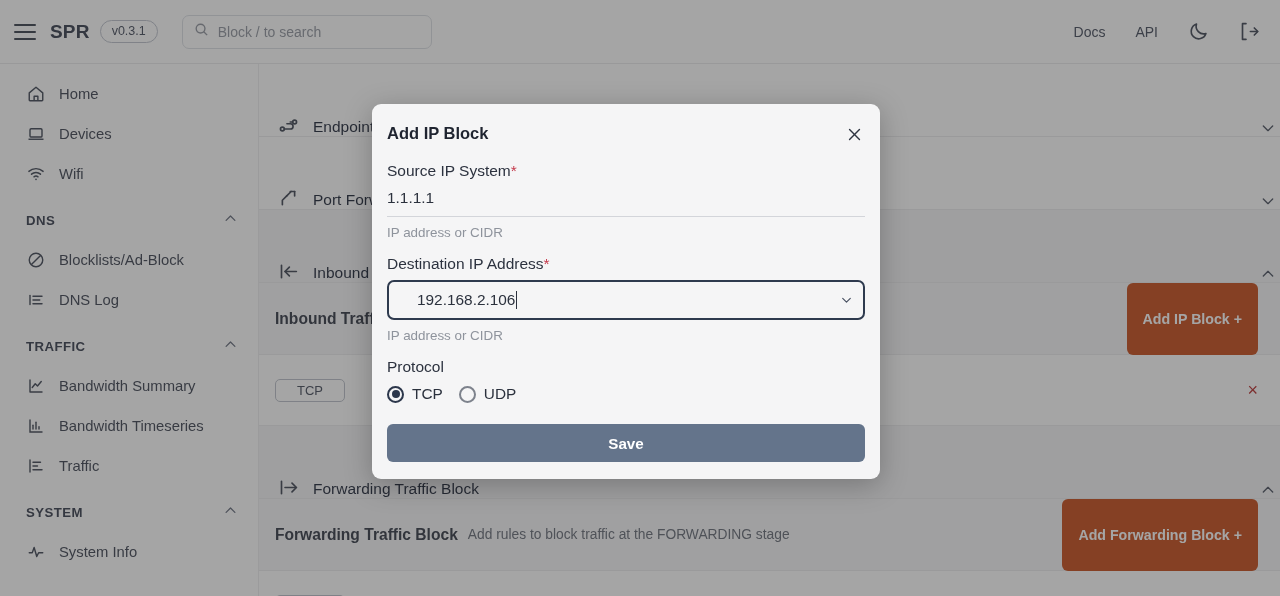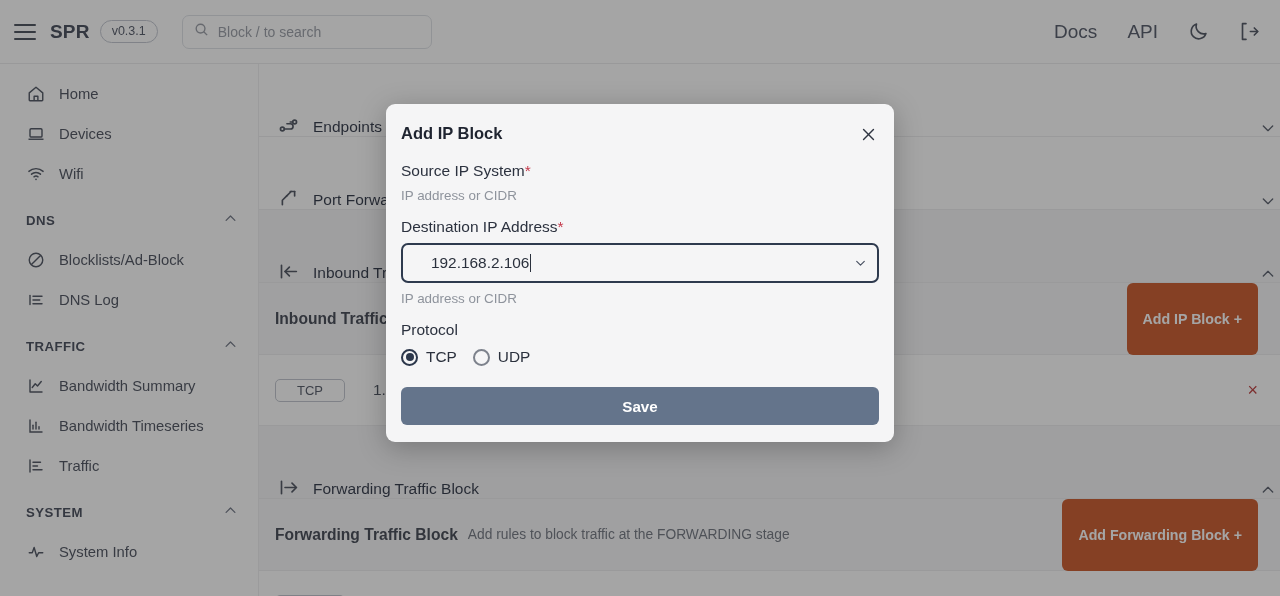--- a/index.html
+++ b/index.html
@@ -49,21 +49,21 @@
   .search-wrap {
     margin-left: 24px;
     width: 250px; height: 34px;
     border: 1px solid #dadde3; border-radius: 7px;
     display: flex; align-items: center; gap: 9px;
     padding: 0 11px; background: #fff;
   }
   .search-wrap .ph { font-size: 14px; color: #8a8f99; }
   .header-spacer { flex: 1; }
   .header-link {
-    font-size: 19px; color: #3a4152; margin-left: 30px; cursor: pointer;
+    font-size: 14px; color: #3a4152; margin-left: 30px; cursor: pointer;
   }
   .header-icon { margin-left: 30px; cursor: pointer; display: flex; align-items: center; }
 
   
   .body-split { flex: 1; display: flex; min-height: 0; }
 
   
   .sidebar {
     width: 259px; flex: 0 0 259px;
     background: #ffffff;
@@ -131,21 +131,21 @@
 
   
   #scrim {
     position: absolute; inset: 0;
     background: rgba(64,64,64,0.47);
   }
 
   
   .modal {
     position: absolute;
-    left: 386px; top: 104px;
+    left: 372px; top: 104px;
     width: 508px;
     background: #f5f5f6;
     border-radius: 9px;
     padding: 20px 15px 17px;
     box-shadow: 0 6px 28px rgba(0,0,0,0.25);
   }
   .modal-head {
     display: flex; align-items: flex-start; justify-content: space-between;
     margin-bottom: 17px;
   }
@@ -481,20 +481,21 @@
         <svg width="17" height="17" viewBox="0 0 24 24" fill="none" stroke="#2f3542" stroke-width="2" stroke-linecap="round">
           <line x1="5" y1="5" x2="19" y2="19"></line>
             <line x1="19" y1="5" x2="5" y2="19"></line>
         </svg>
       </div>
     </div>
 
     <div class="field-label">
       <span>Source IP System</span><span class="req">*</span>
     </div>
+    <input class="text-underline-input" type="text" value="1.1.1.1" style="">
     <div class="helper">IP address or CIDR</div>
 
     <div class="field-label mt14">
       <span>Destination IP Address</span><span class="req">*</span>
     </div>
     <div class="boxed-input">
       <span class="val">192.168.2.106</span>
         <span class="caret"></span>
       <span class="chev-in">
         <svg width="13" height="13" viewBox="0 0 24 24" fill="none" stroke="#4a5263" stroke-width="2.2" stroke-linecap="round" stroke-linejoin="round">

